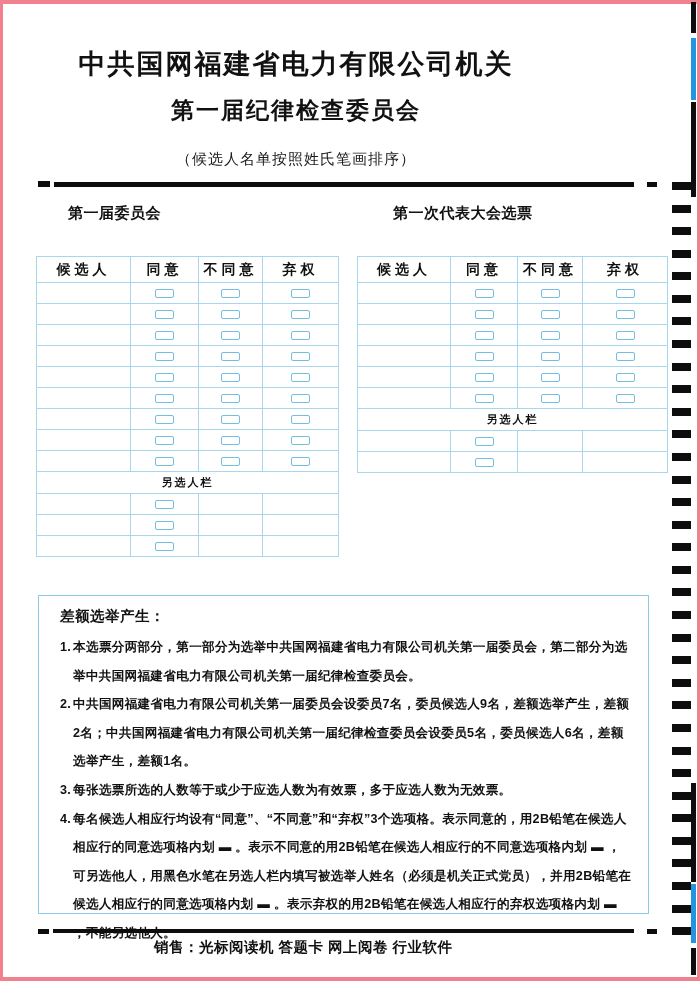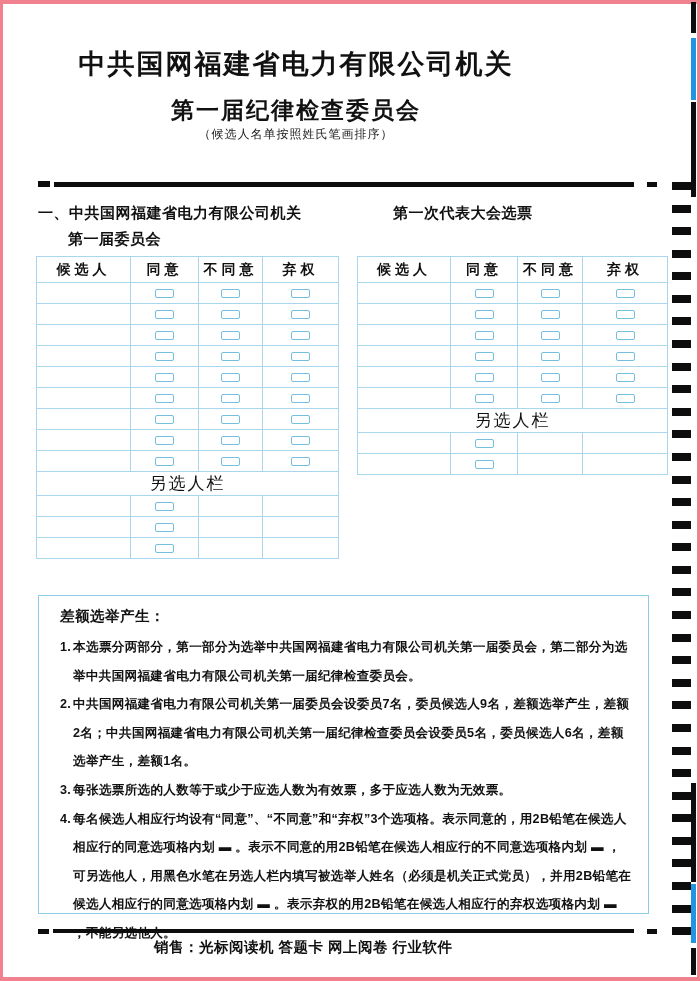--- a/index.html
+++ b/index.html
@@ -19,37 +19,37 @@
   .vbar{position:absolute;left:691px;width:5px;}
   .vbar.black{background:#0d0d0d;}
   .vbar.blue{background:#2196e0;}
 
   .timing-mark{position:absolute;left:672px;width:19px;height:8px;background:#0d0d0d;}
 
   
   .header{position:absolute;left:0;top:46px;width:592px;text-align:center;}
   .title1{font-size:27px;font-weight:bold;letter-spacing:2px;margin:0;}
   .title2{font-size:23px;font-weight:bold;letter-spacing:2px;margin:13px 0 0 0;}
-  .subtitle{font-family:Liberation Sans, sans-serif;font-size:12px;letter-spacing:1px;color:#1a1a1a;}
+  .subtitle{font-family:Liberation Sans, sans-serif;font-size:15px;letter-spacing:1px;margin-top:24px;color:#1a1a1a;}
 
   
   .sep{position:absolute;background:#0d0d0d;}
 
   
   .sec-heading{position:absolute;font-size:15px;font-weight:bold;line-height:26px;letter-spacing:0.5px;}
   .sec-heading .l2{padding-left:30px;}
   .sec-heading-left{left:38px;top:200px;}
   .sec-heading-right{left:363px;top:200px;}
 
   
   table.vote-table{position:absolute;border-collapse:collapse;table-layout:fixed;background:#fff;border:1px solid #7cc5e5;}
   table.vote-table td{border:1px solid #a8d6ec;padding:0;text-align:center;vertical-align:middle;}
   table.vote-table td.th{height:25px;font-size:14px;font-weight:bold;letter-spacing:4px;}
   table.vote-table td.cell{height:20px;}
-  table.vote-table td.writein-label{height:21px;font-size:17px;font-weight:normal;letter-spacing:2px;}
+  table.vote-table td.writein-label{height:21px;font-size:11px;font-weight:bold;letter-spacing:2px;}
   .vt-left{left:36px;top:256px;width:302px;}
   .vt-right{left:357px;top:256px;width:310px;}
   .mark-box{display:inline-block;width:17px;height:7px;border:1px solid #74bede;border-radius:2px;background:#fff;vertical-align:middle;}
 
   
   .instructions{position:absolute;left:38px;top:595px;width:611px;height:319px;border:1px solid #8ccbe8;box-sizing:border-box;padding:11px 16px 0 21px;background:#fff;}
   .instructions-title{font-size:14.5px;font-weight:bold;letter-spacing:0.5px;}
   .instruction-list{margin-top:7px;}
   .instruction-item{font-size:12.6px;font-weight:bold;line-height:28.6px;padding-left:13px;text-indent:-13px;letter-spacing:0.3px;}
   .instruction-item .item-num{margin-right:2px;}
@@ -112,21 +112,20 @@
   <div class="title1">中共国网福建省电力有限公司机关</div>
   <div class="title2">第一届纪律检查委员会</div>
   <div class="subtitle">（候选人名单按照姓氏笔画排序）</div>
 </div>
 
 <div class="sep" style="left:38px;top:181px;width:12px;height:6px;"></div>
 <div class="sep" style="left:54px;top:182px;width:580px;height:5px;"></div>
 <div class="sep" style="left:647px;top:182px;width:10px;height:5px;"></div>
 
 <div class="sec-heading sec-heading-left">
-  <div class="l1">一、中共国网福建省电力有限公司机关</div>
   <div class="l2">第一届委员会</div>
 </div>
 <div class="sec-heading sec-heading-right">
   <div class="l2">第一次代表大会选票</div>
 </div>
 
 <table class="vote-table vt-left" id="table-left">
   <colgroup>
       <col style="width:94px">
       <col style="width:68px">

